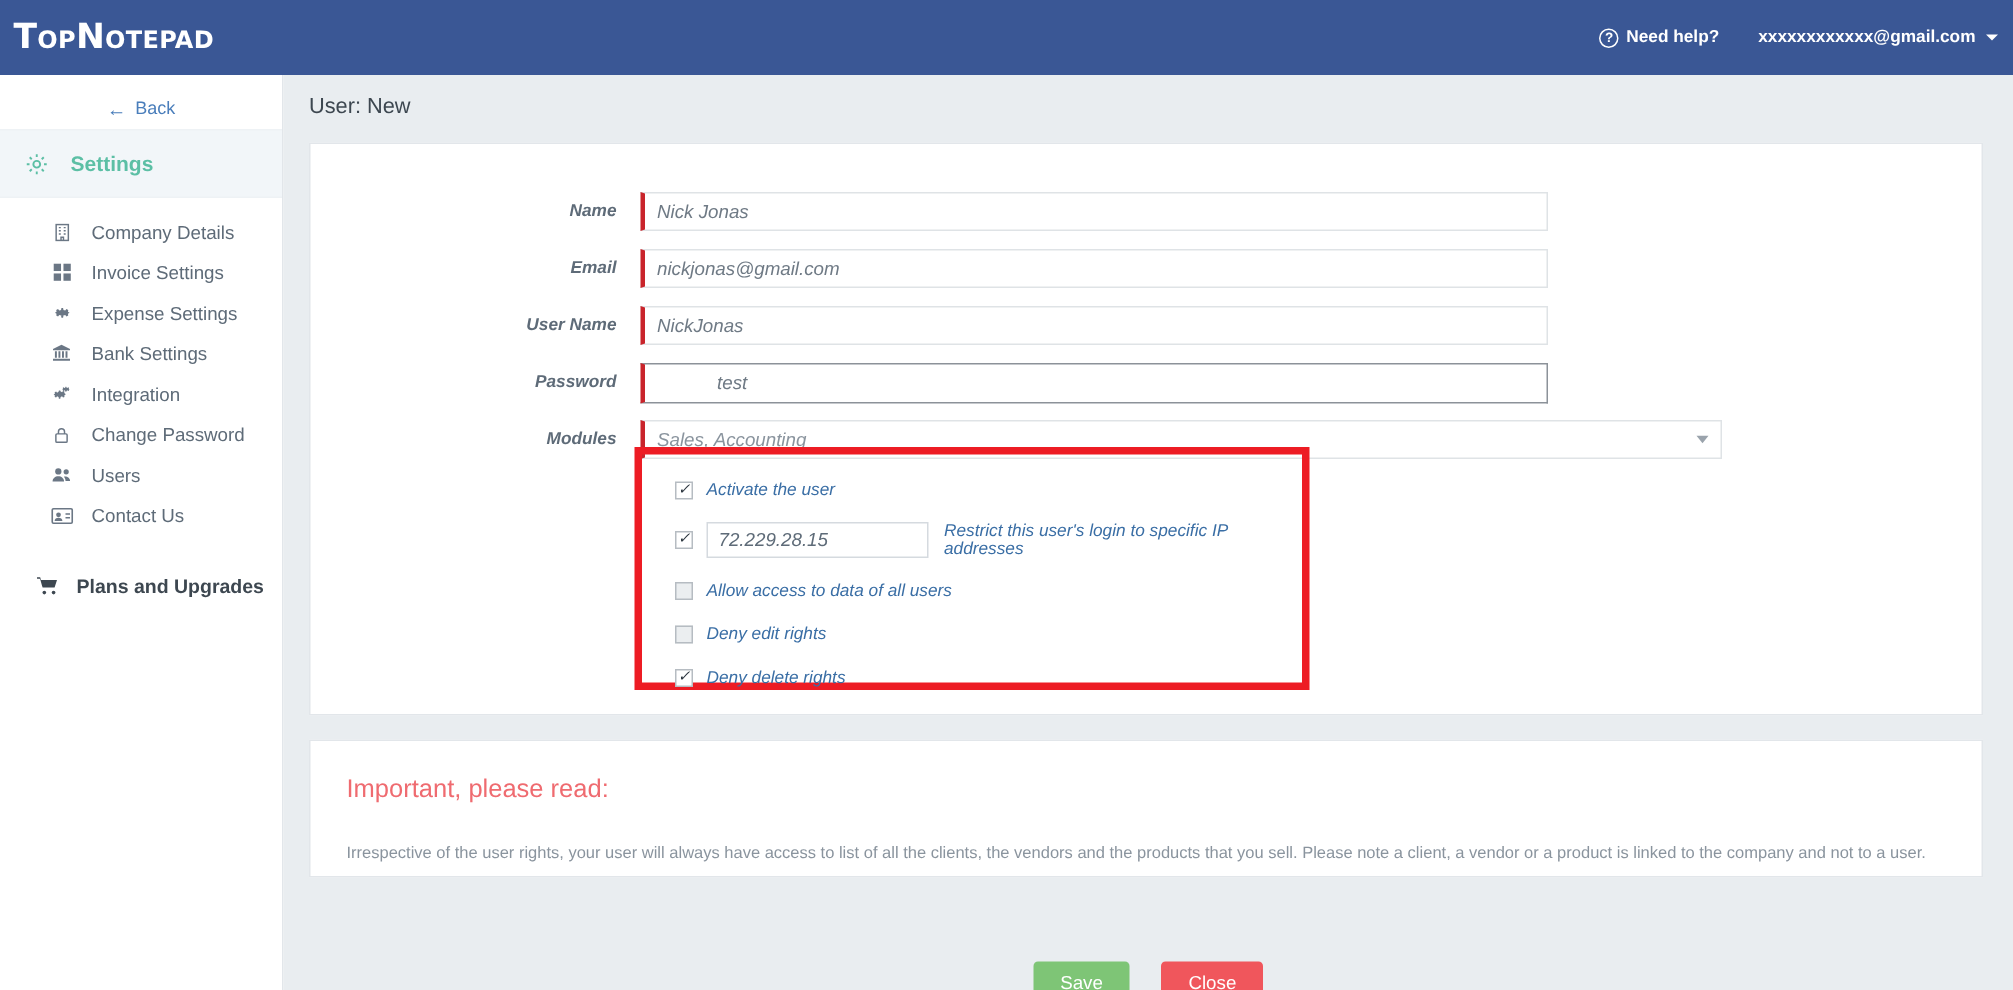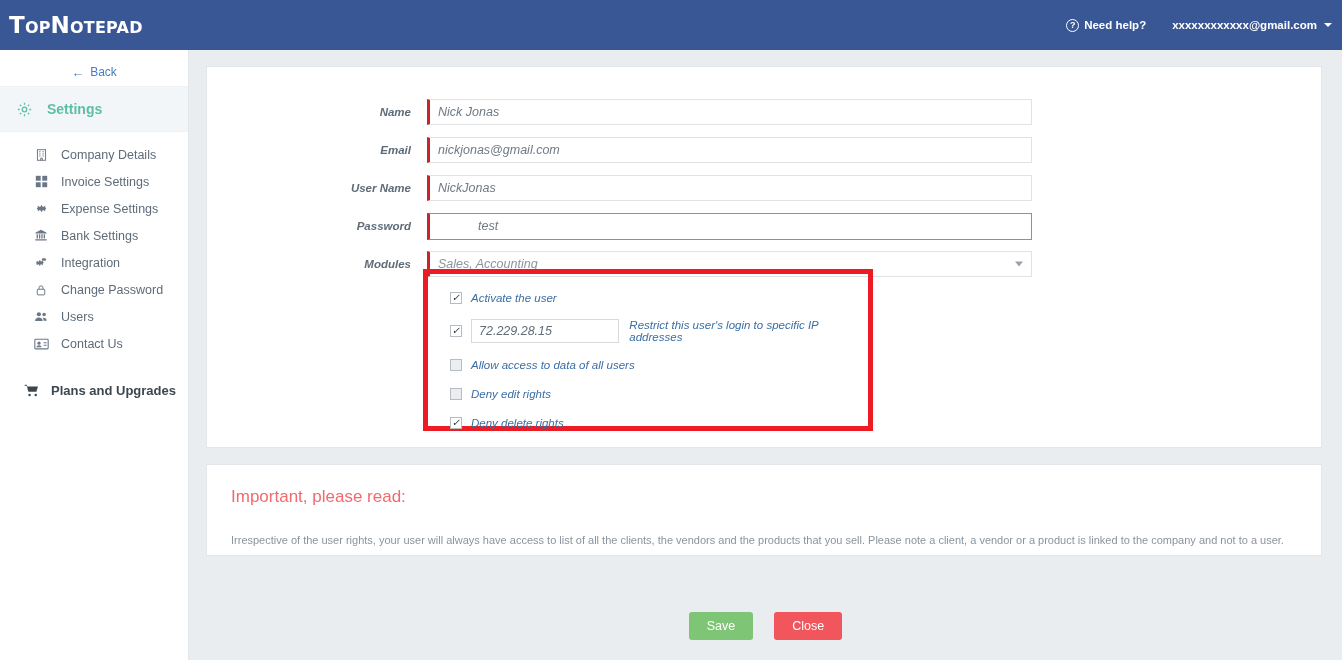--- a/index.html
+++ b/index.html
@@ -131,21 +131,21 @@
     display: flex; align-items: center;
     background: #ffffff;
   }
   .inp.focused {
     border: 1px solid #8c9299;
     border-left: 3px solid #c9242b;
     height: 27px;
     padding-left: 48px;
   }
   .select-box {
-    width: 605px; height: 26px;
+    width: 721px; height: 26px;
     border: 1px solid #dfe3e6;
     border-left: 3px solid #c9242b;
     font-size: 12.5px; color: #8a949e;
     padding: 0 8px;
     display: flex; align-items: center;
     background: #ffffff;
     position: relative;
   }
   .select-box .sel-caret {
     position: absolute; right: 8px; top: 50%; transform: translateY(-50%);
@@ -342,20 +342,21 @@
         </svg>
       </span>
       <span class="nlabel">Plans and Upgrades</span>
     </div>
 
   </div>
 </div>
 
 <div class="main">
 
+  <div class="page-title">User: New</div>
 
   <div class="card form-card">
 
     <div class="form-row firstrow">
       <div class="lbl">Name</div>
       <div class="inp">Nick Jonas</div>
     </div>
 
     <div class="form-row">
       <div class="lbl">Email</div>

